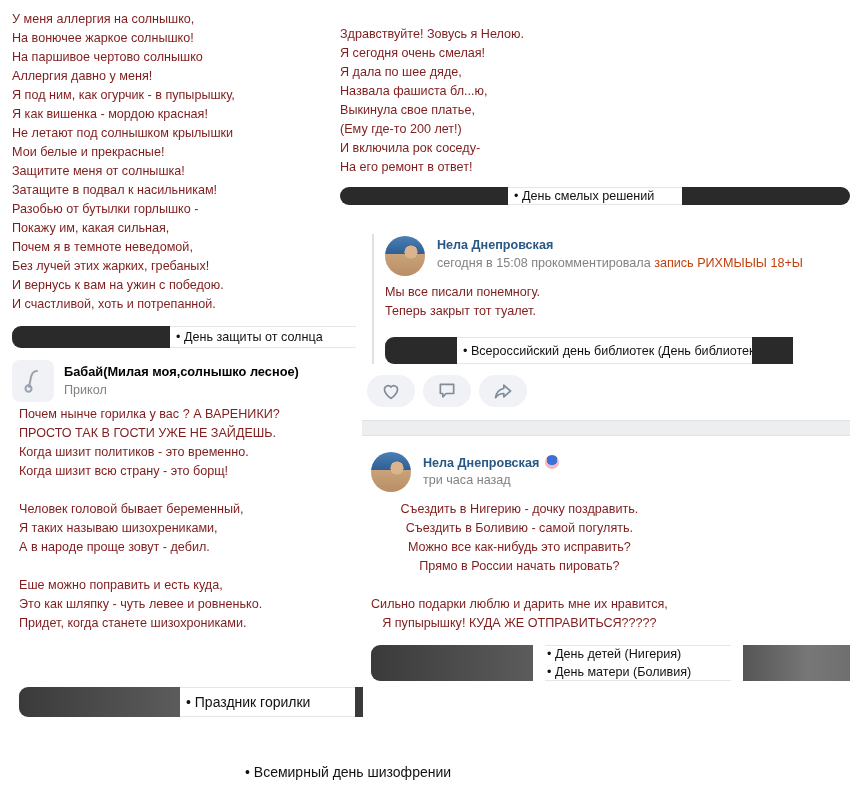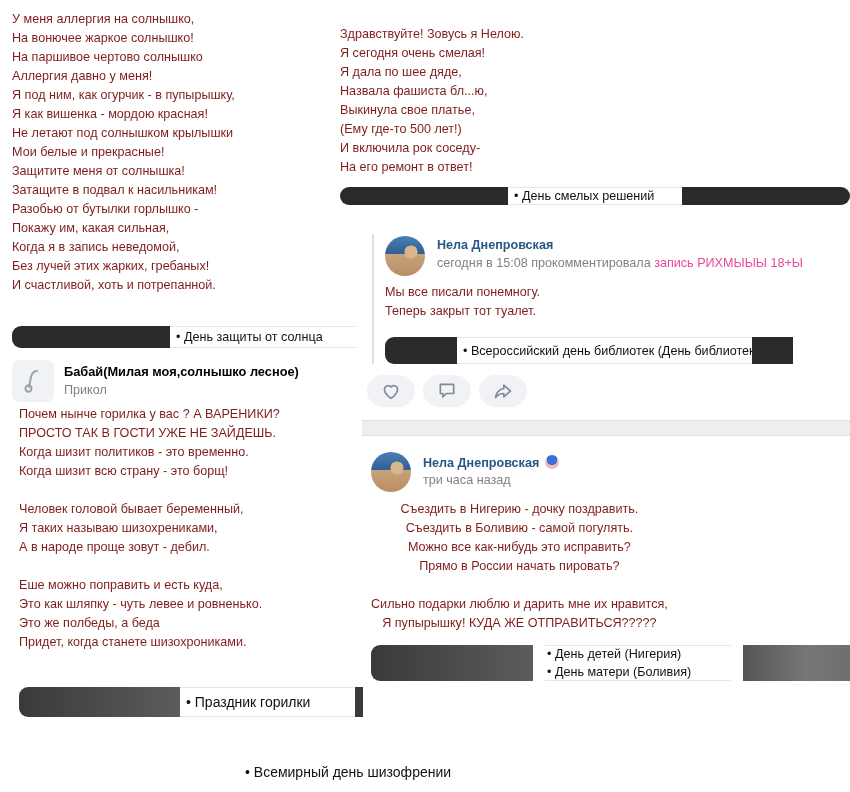--- a/index.html
+++ b/index.html
@@ -13,21 +13,21 @@
   .bar .dark { background: #2a2a2a; border-radius: 9px 0 0 9px; }
   .bar .dark.right { border-radius: 0 9px 9px 0; }
   .bar .dark.grad { background: linear-gradient(90deg,#3a3a3a,#5c5c5c); }
   .bar .dark.grad2 { background: linear-gradient(90deg,#555,#777,#6a6a6a); }
   .bar .label { background: #fff; border-top: 1px solid #e4e6e9; border-bottom: 1px solid #e4e6e9; padding-left: 6px; display:flex; flex-direction: column; justify-content: center; font-size: 12.6px; color:#111; white-space: nowrap; }
   .avatar { position: absolute; width: 40px; height: 40px; border-radius: 50%; overflow: hidden;
     background: radial-gradient(circle at 65% 40%, #d9b48c 0 18%, transparent 19%),
                 linear-gradient(180deg,#4b7fb5 0%, #2f5f93 45%, #c9a27a 46%, #b98e66 100%); }
   .name { color: #2a5885; font-weight: bold; font-size: 12.6px; }
   .meta { color: #828282; font-size: 12.6px; }
-  .meta .link { color: #ec4899; }
+  .meta .link { color: #c2410c; }
   .action-btn { position: absolute; width: 48px; height: 32px; border-radius: 16px; background: #f0f2f5; display:flex; align-items:center; justify-content:center; }
   .divider-band { position: absolute; left: 362px; top: 420px; width: 488px; height: 16px; background: #edeef0; border-top: 1px solid #dfe1e4; border-bottom: 1px solid #dfe1e4; }
   .music-tile { position: absolute; left: 12px; top: 360px; width: 42px; height: 42px; border-radius: 8px; background: #f0f2f5; display:flex; align-items:center; justify-content:center; }
   .quote-line { position:absolute; left: 372px; top: 234px; width: 2px; height: 130px; background: #dce1e6; }
 </style>
 </head>
 <body>
 
 <div class="abs lines" style="left:12px; top:10px;">
   <div>У меня аллергия на солнышко,</div>
@@ -35,36 +35,37 @@
   <div>На паршивое чертово солнышко</div>
   <div>Аллергия давно у меня!</div>
   <div>Я под ним, как огурчик - в пупырышку,</div>
   <div>Я как вишенка - мордою красная!</div>
   <div>Не летают под солнышком крылышки</div>
   <div>Мои белые и прекрасные!</div>
   <div>Защитите меня от солнышка!</div>
   <div>Затащите в подвал к насильникам!</div>
   <div>Разобью от бутылки горлышко -</div>
   <div>Покажу им, какая сильная,</div>
-  <div>Когда я в запись неведомой,</div>
+  <div>Почем я в темноте неведомой,</div>
   <div>Без лучей этих жарких, гребаных!</div>
+  <div>И вернусь к вам на ужин с победою.</div>
   <div>И счастливой, хоть и потрепанной.</div>
 </div>
 <div class="bar" style="left:12px; top:326px; height:22px;">
   <div class="dark" style="width:158px;"></div>
   <div class="label" style="width:186px;">• День защиты от солнца</div>
 </div>
 
 <div class="abs lines" style="left:340px; top:25px;">
   <div>Здравствуйте! Зовусь я Нелою.</div>
   <div>Я сегодня очень смелая!</div>
   <div>Я дала по шее дяде,</div>
   <div>Назвала фашиста бл...ю,</div>
   <div>Выкинула свое платье,</div>
-  <div>(Ему где-то 500 лет!)</div>
+  <div>(Ему где-то 200 лет!)</div>
   <div>И включила рок соседу-</div>
   <div>На его ремонт в ответ!</div>
 </div>
 <div class="bar" style="left:340px; top:187px; height:18px;">
   <div class="dark" style="width:168px;"></div>
   <div class="label" style="width:174px;">• День смелых решений</div>
   <div class="dark right" style="width:168px;"></div>
 </div>
 
 <div class="quote-line"></div>
@@ -139,21 +140,20 @@
   <div>ПРОСТО ТАК В ГОСТИ УЖЕ НЕ ЗАЙДЕШЬ.</div>
   <div>Когда шизит политиков - это временно.</div>
   <div>Когда шизит всю страну - это борщ!</div>
   <div class="gap"></div>
   <div>Человек головой бывает беременный,</div>
   <div>Я таких называю шизохрениками,</div>
   <div>А в народе проще зовут - дебил.</div>
   <div class="gap"></div>
   <div>Еше можно поправить и есть куда,</div>
   <div>Это как шляпку - чуть левее и ровненько.</div>
-  <div>Это же полбеды, а беда</div>
   <div>Придет, когда станете шизохрониками.</div>
 </div>
 <div class="bar" style="left:19px; top:687px; height:30px;">
   <div class="dark grad" style="width:161px;"></div>
   <div class="label" style="width:175px; font-size:14px;">• Праздник горилки</div>
   <div class="dark right" style="width:8px; border-radius:0; background:#3a3a3a;"></div>
 </div>
 
 <div class="abs" style="left:245px; top:764px; font-size:14px; color:#111; white-space:nowrap;">• Всемирный день шизофрении</div>
 

